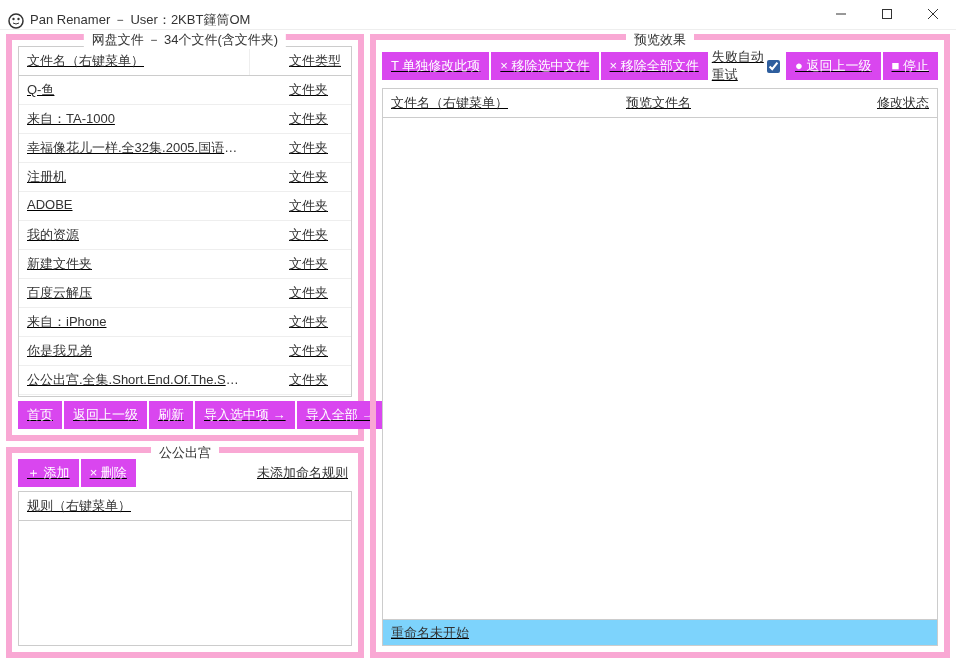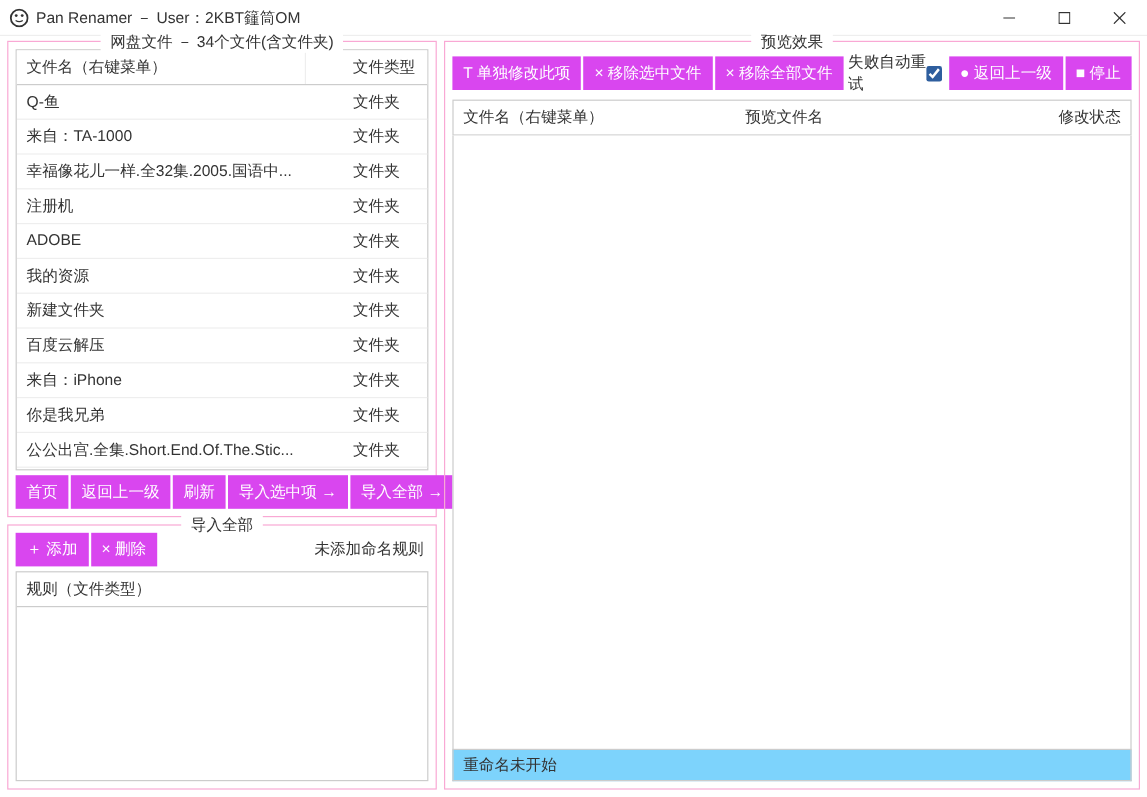--- a/index.html
+++ b/index.html
@@ -1,29 +1,29 @@
 <!DOCTYPE html>
 <html><head>
 <meta charset="utf-8">
 <style>
 * { box-sizing: border-box; margin: 0; padding: 0; font-family: "Microsoft YaHei", "Segoe UI", sans-serif; font-size: 13px; }
 body { background: #fff; width: 956px; height: 664px; overflow: hidden; display: flex; flex-direction: column; }
 
-.titlebar { height: 30px; display: flex; align-items: center; padding-left: 8px; background: #fff; border-bottom: 1px solid #eee; }
+.titlebar { height: 30px; display: flex; align-items: flex-end; padding-left: 8px; background: #fff; border-bottom: 1px solid #eee; }
 .titlebar .icon { width: 16px; height: 16px; margin-right: 6px; }
 .titlebar .title { flex: 1; color: #333; font-size: 13px; }
 .titlebar .winbtns { display: flex; }
 .titlebar .winbtn { width: 46px; height: 30px; display: flex; align-items: center; justify-content: center; color: #333; }
 
 .content { flex: 1; display: flex; padding: 4px 6px 6px 6px; gap: 6px; min-height: 0; }
 
 .left { width: 358px; display: flex; flex-direction: column; gap: 6px; min-height: 0; }
 .right { flex: 1; display: flex; flex-direction: column; min-height: 0; }
 
-.groupbox { border: 1px solid #f9a8d4; position: relative; padding: 6px; }
+.groupbox { border: 6px solid #f9a8d4; position: relative; padding: 6px; text-decoration: underline; }
 .groupbox > legend { position: absolute; top: -9px; left: 50%; transform: translateX(-50%); background: #fff; padding: 0 8px; color: #333; white-space: nowrap; }
 
 .filegroup { flex: 0 0 auto; display: flex; flex-direction: column; }
 .rulegroup { flex: 1; display: flex; flex-direction: column; min-height: 0; }
 
 .table { border: 1px solid #ccc; background: #fff; }
 .table-head { display: flex; border-bottom: 1px solid #ccc; background: #fff; }
 .table-head .cell { padding: 5px 8px; color: #333; border-right: 1px solid #eee; }
 .table-head .cell:last-child { border-right: none; }
 .table-body { overflow-y: scroll; height: 320px; }
@@ -159,29 +159,29 @@
       <div class="btnbar">
         <button class="btn">首页</button>
         <button class="btn">返回上一级</button>
         <button class="btn">刷新</button>
         <button class="btn">导入选中项 →</button>
         <button class="btn">导入全部 →</button>
       </div>
     </div>
 
     <div class="groupbox rulegroup">
-      <legend>导入全部</legend>
+      <legend>公公出宫</legend>
       <div class="rulebar">
         <button class="btn">＋ 添加</button>
         <button class="btn">× 删除</button>
         <div class="spacer"></div>
         <span class="hint">未添加命名规则</span>
       </div>
       <div class="ruletable">
-        <div class="head">规则（文件类型）</div>
+        <div class="head">规则（右键菜单）</div>
       </div>
     </div>
   </div>
 
   <div class="right">
     <div class="groupbox previewgroup">
       <legend>预览效果</legend>
       <div class="previewbar">
         <button class="btn">T 单独修改此项</button>
         <button class="btn">× 移除选中文件</button>

